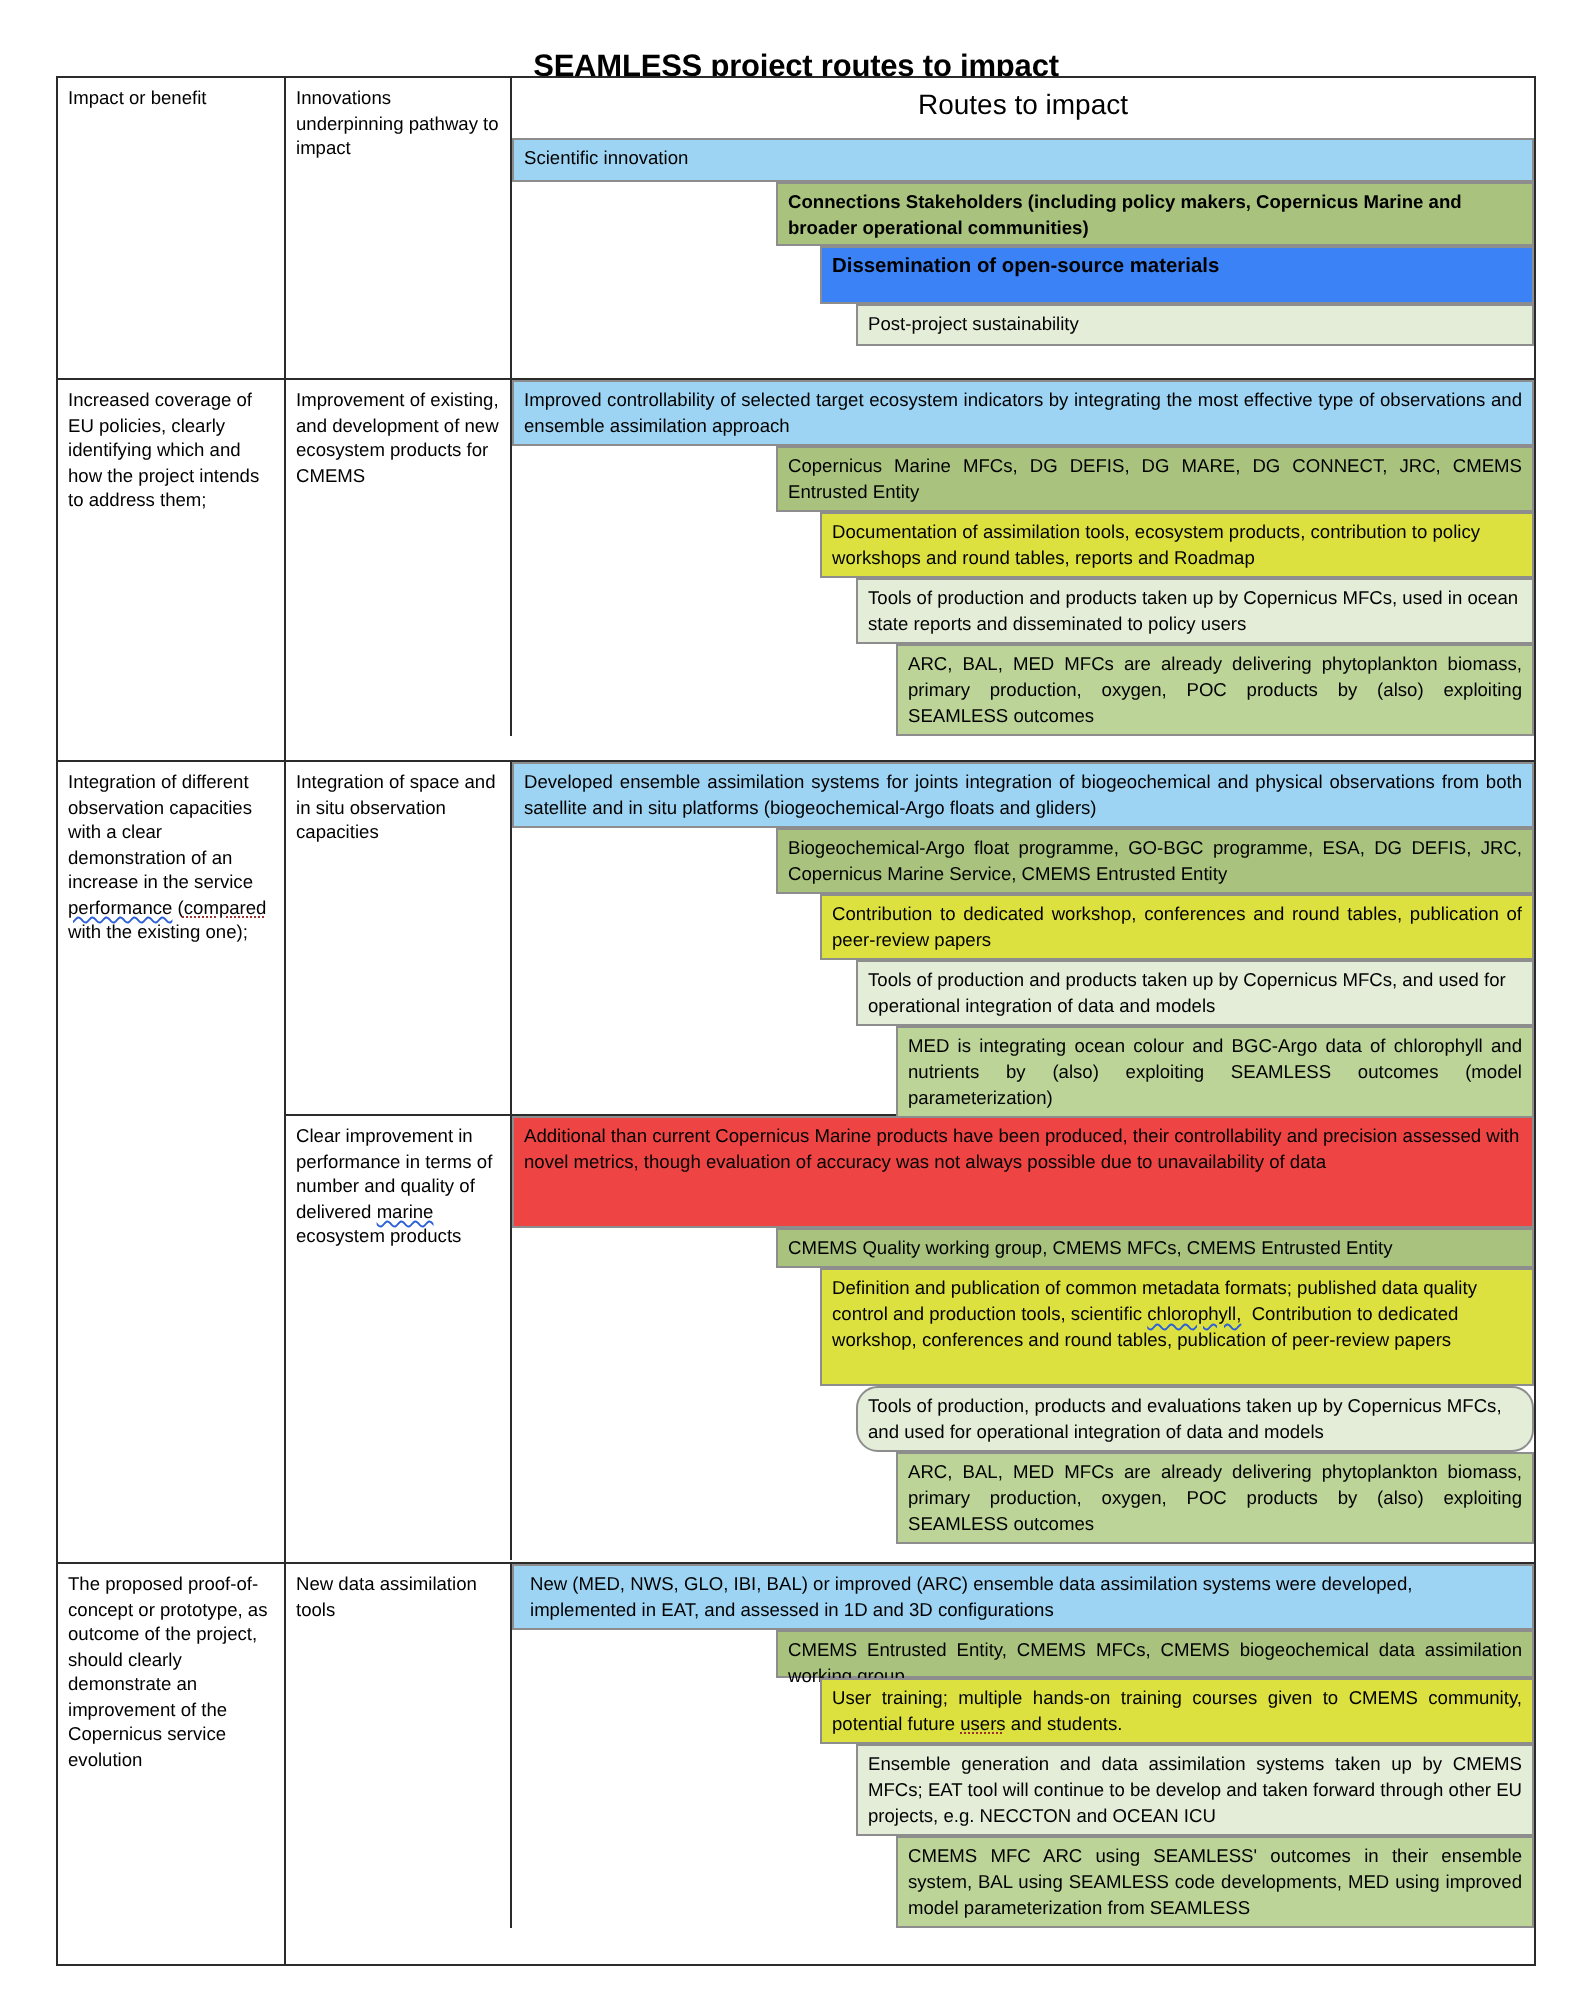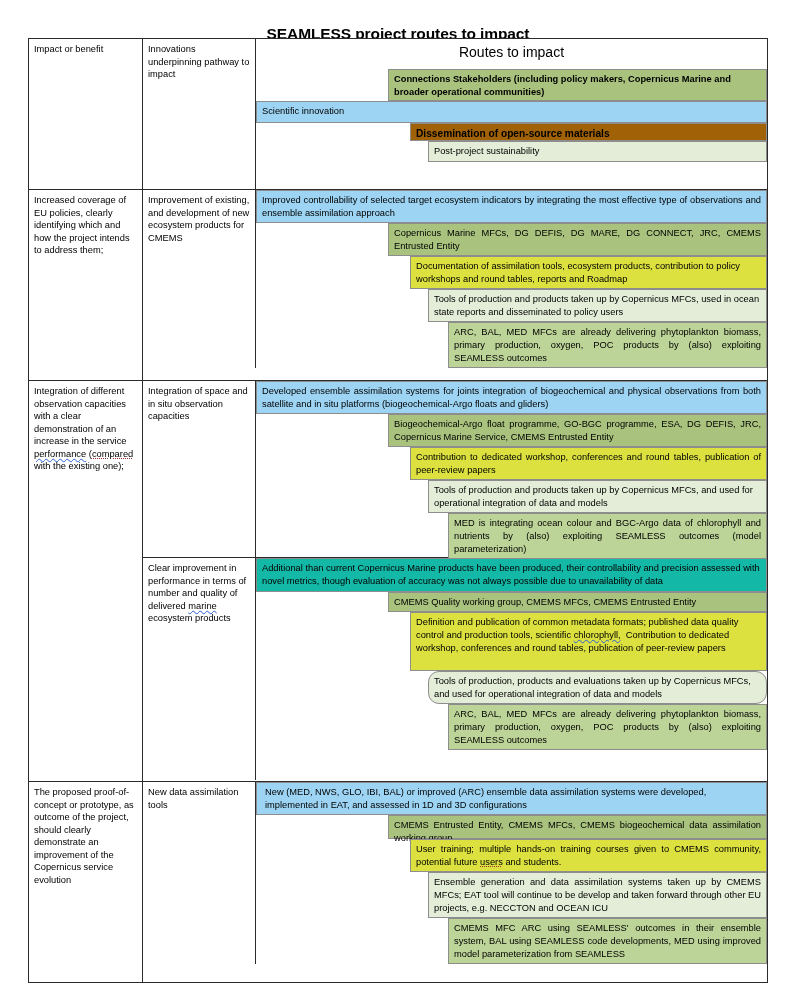--- a/index.html
+++ b/index.html
@@ -147,32 +147,32 @@
 <div class="table-wrap">
 
   <div class="trow" style="height:150px;">
     <div class="col-impact hdr-cell">Impact or benefit</div>
     <div class="col-innov hdr-cell">Innovations underpinning pathway to impact</div>
     <div class="col-routes">
       <div class="routes-stack">
         <div class="hdr-routes-label">Routes to impact</div>
 
         <div class="band-row">
+          <div class="band-spacer ind0"></div>
+          <div class="band band-fill nojust" style="background:#9DD4F3;height:22px;">Scientific innovation</div>
+        </div>
+
+        <div class="band-row">
           <div class="band-spacer ind1"></div>
           <div class="band band-fill nojust bold" style="background:#A9C37E;height:32px;"><span>Connections Stakeholders (including policy makers, Copernicus Marine and broader operational communities)</span></div>
         </div>
 
         <div class="band-row">
-          <div class="band-spacer ind0"></div>
-          <div class="band band-fill nojust" style="background:#9DD4F3;height:22px;">Scientific innovation</div>
-        </div>
-
-        <div class="band-row">
           <div class="band-spacer ind2"></div>
-          <div class="band band-fill nojust bold" style="background:#a16207;height:18px;font-size:10.2px;">Dissemination of open-source materials</div>
+          <div class="band band-fill nojust bold" style="background:#3b82f6;height:29px;font-size:10.2px;">Dissemination of open-source materials</div>
         </div>
 
         <div class="band-row">
           <div class="band-spacer ind3"></div>
           <div class="band band-fill nojust" style="background:#E4EDD8;height:21px;">Post-project sustainability</div>
         </div>
 
 
         <div style="flex:1 1 auto;"></div>
       </div>
@@ -245,21 +245,21 @@
           </div>
         </div>
       </div>
 
       <div class="innov-sub" style="height:222px;">
         <div class="col-innov">Clear improvement in performance in terms of number and quality of delivered <span class="wavy-blue">marine</span> ecosystem products</div>
         <div class="col-routes">
           <div class="routes-stack">
             <div class="band-row">
               <div class="band-spacer ind0"></div>
-              <div class="band band-fill nojust" style="background:#14b8a6;height:34px;">Additional than current Copernicus Marine products have been produced, their controllability and precision assessed with novel metrics, though evaluation of accuracy was not always possible due to unavailability of data</div>
+              <div class="band band-fill nojust" style="background:#ef4444;height:56px;">Additional than current Copernicus Marine products have been produced, their controllability and precision assessed with novel metrics, though evaluation of accuracy was not always possible due to unavailability of data</div>
             </div>
             <div class="band-row">
               <div class="band-spacer ind1"></div>
               <div class="band band-fill nojust" style="background:#A9C37E;height:20px;">CMEMS Quality working group, CMEMS MFCs, CMEMS Entrusted Entity</div>
             </div>
             <div class="band-row">
               <div class="band-spacer ind2"></div>
               <div class="band band-fill nojust" style="background:#DCE13F;height:59px;">Definition and publication of common metadata formats; published data quality control and production tools, scientific <span class="wavy-blue">chlorophyll,</span>&nbsp; Contribution to dedicated workshop, conferences and round tables, publication of peer-review papers</div>
             </div>
             <div class="band-row">

